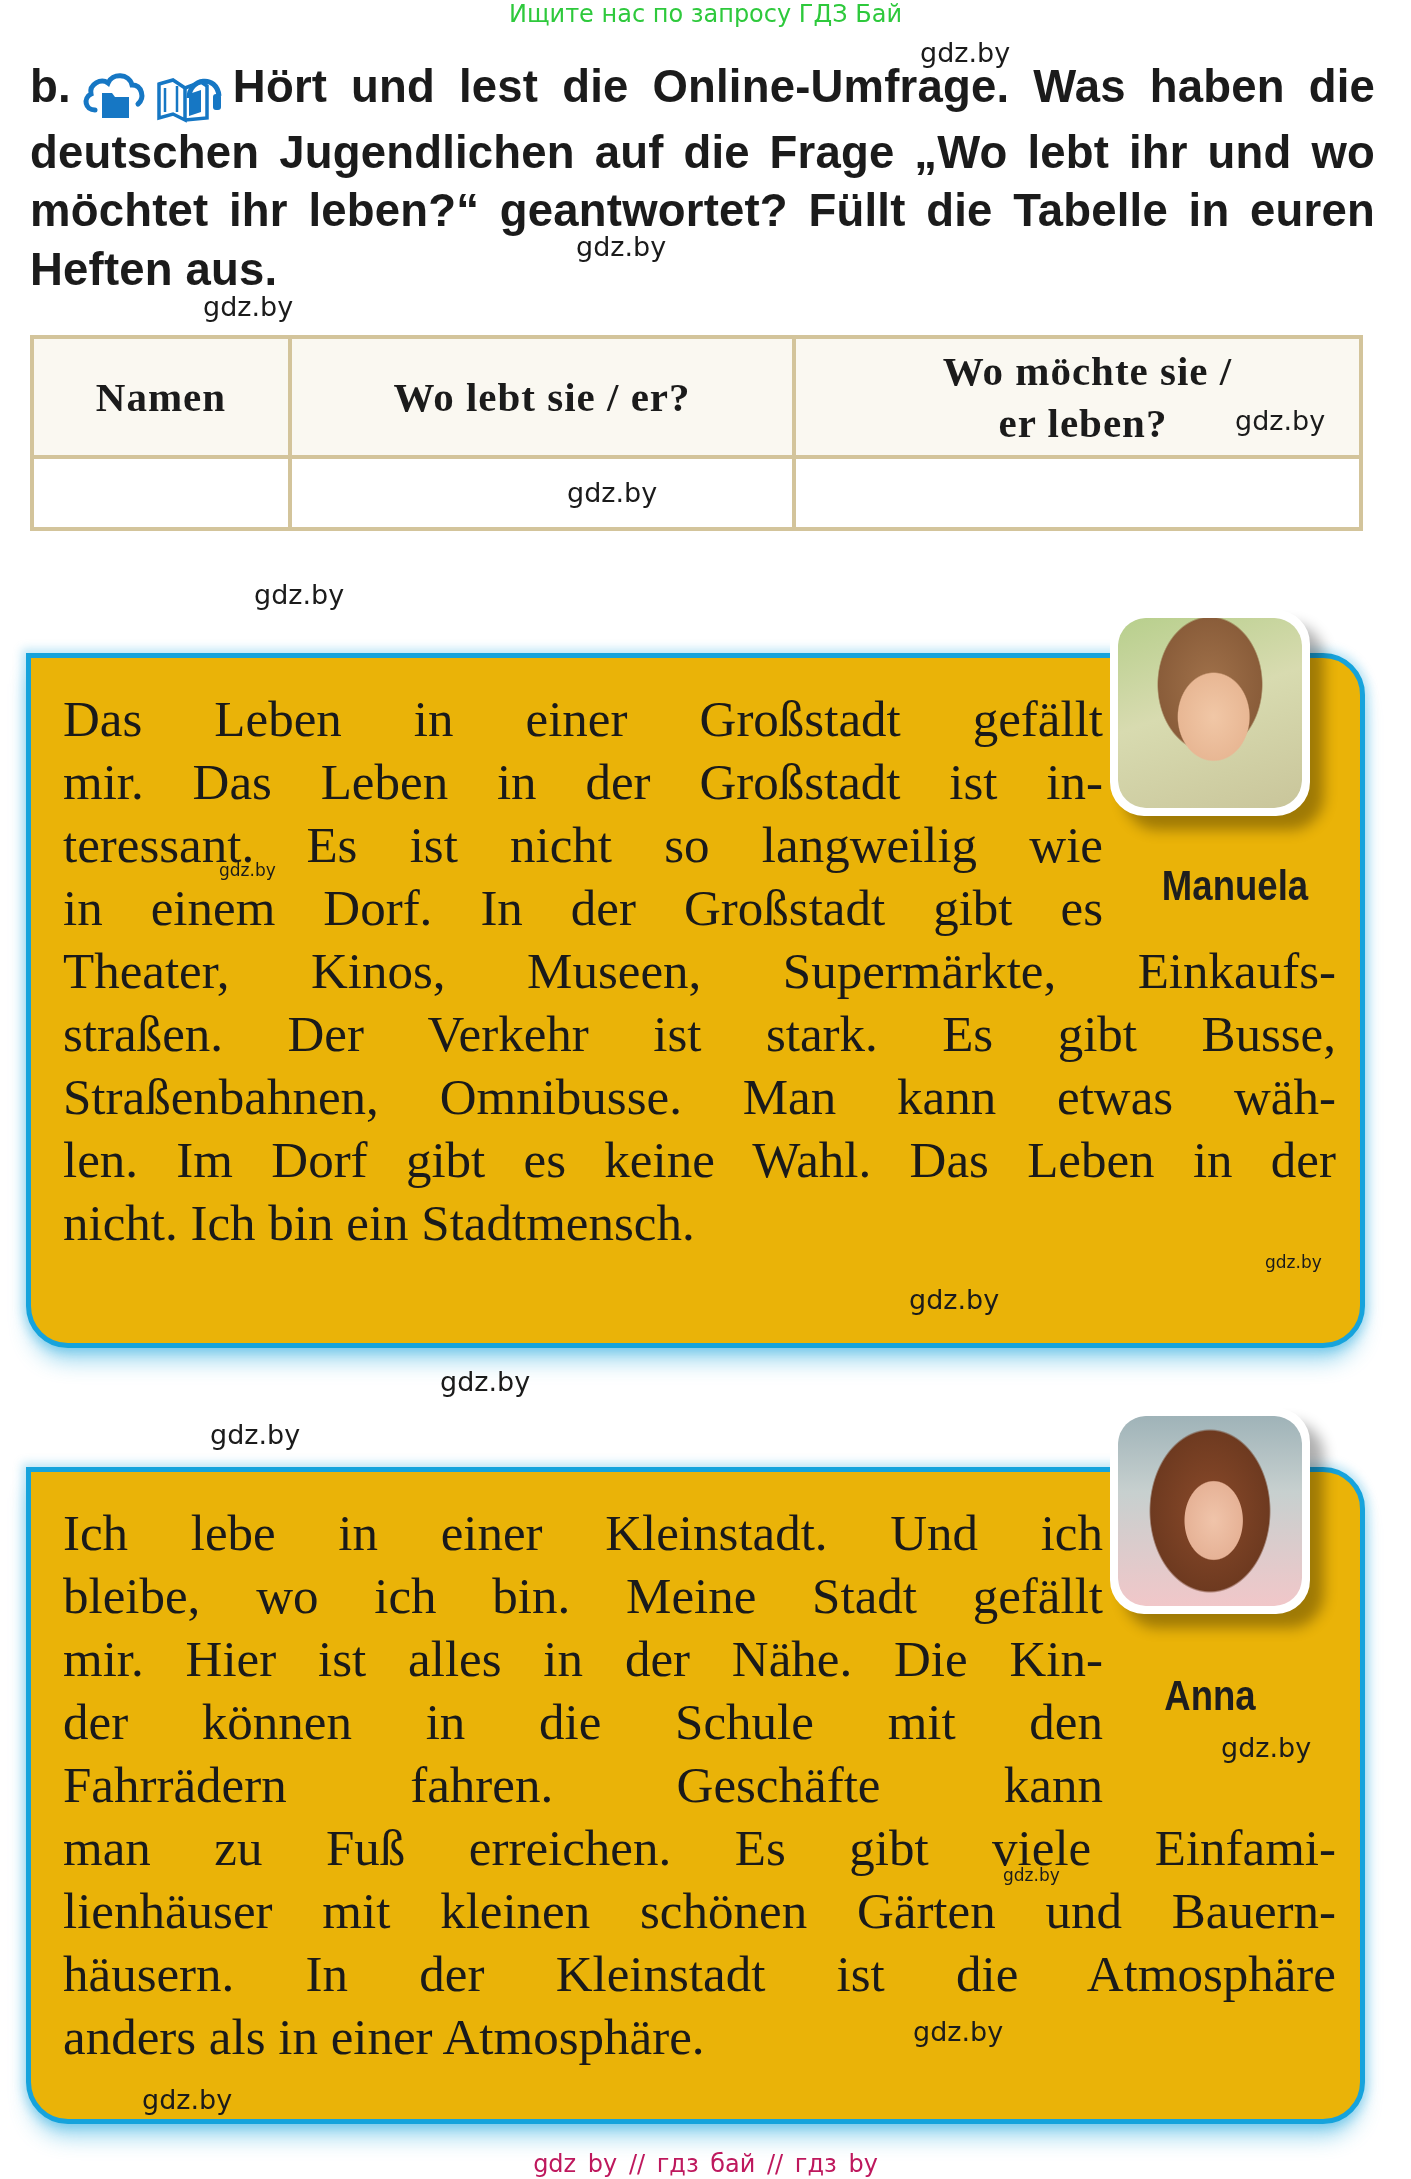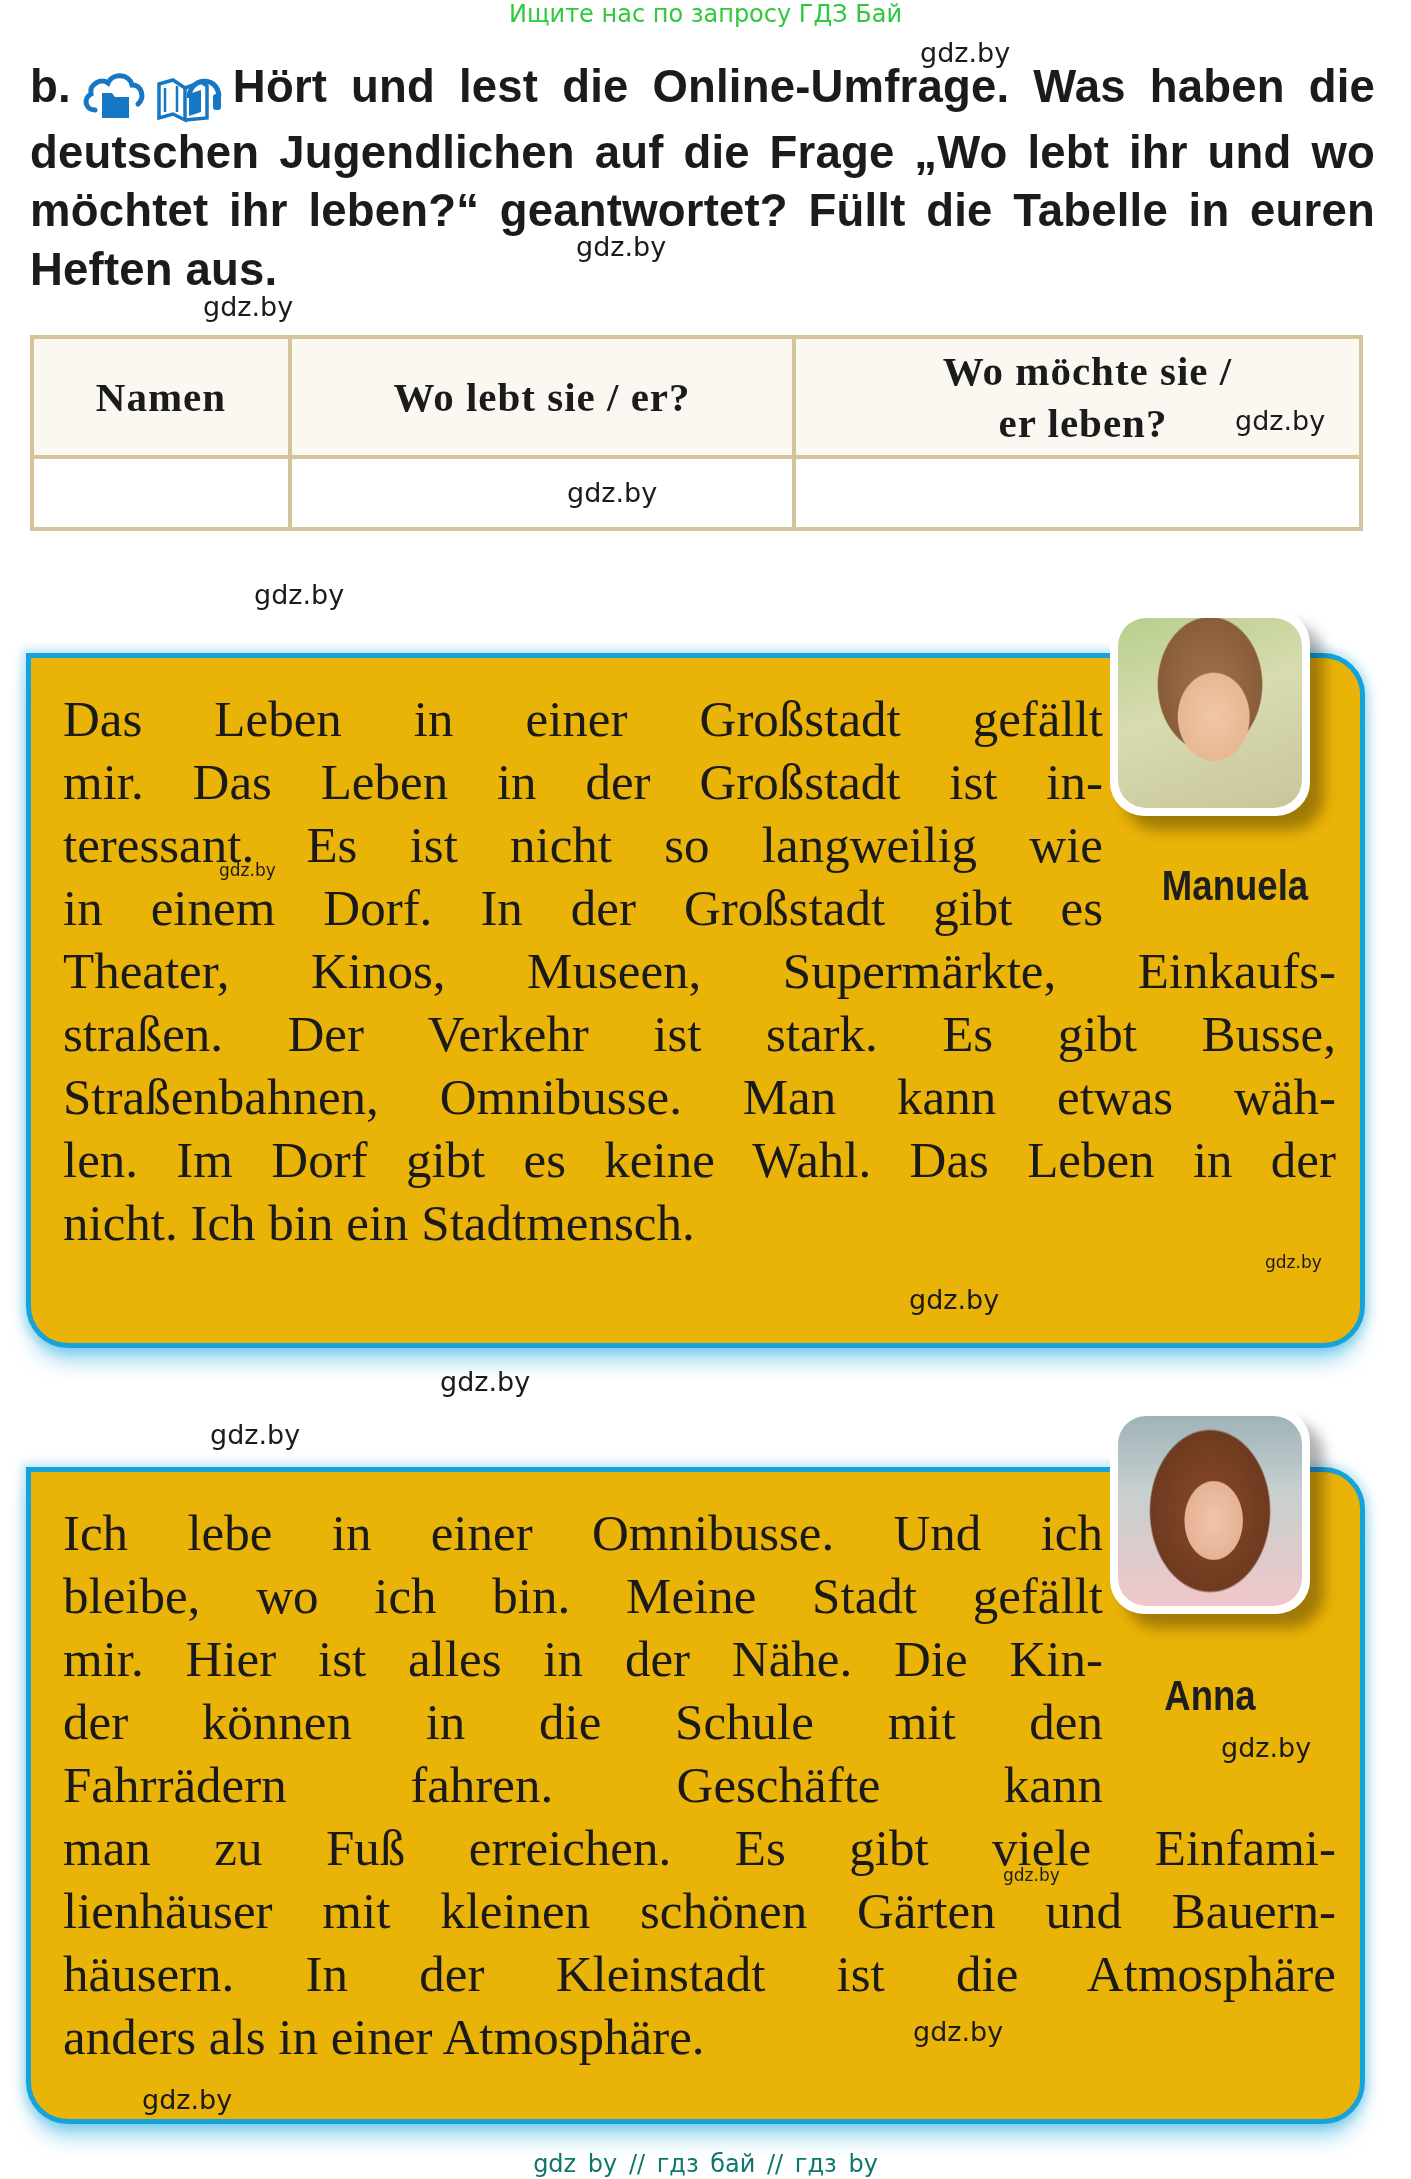--- a/index.html
+++ b/index.html
@@ -26,21 +26,21 @@
   .card { position:absolute; left:26px; width:1339px; border:5px solid #16a3dc; border-radius:0 42px 42px 42px; background:#eab308;
           box-shadow: 0 0 10px 4px rgba(22,163,220,0.28), 0 18px 22px -6px rgba(22,163,220,0.45); box-sizing:border-box; }
   .card .text { position:absolute; left:32px; font-family:"Liberation Serif", serif; font-size:51px; line-height:63px; color:#1a1a1a; }
   .card .text .line { display:block; height:63px; text-align:justify; text-align-last:justify; white-space:nowrap; }
   .card .text .line.last { text-align-last:left; }
   .photo { position:absolute; width:200px; height:206px; border-radius:34px; background:#fff; padding:0; box-sizing:border-box; border:8px solid #fff;
            box-shadow: 14px 14px 14px rgba(0,0,0,0.32); overflow:hidden; }
   .photo .img { width:100%; height:100%; border-radius:28px; }
   .name { font-family:"Liberation Sans", sans-serif; font-weight:bold; font-size:43px; line-height:46px; color:#1e1e1e; text-align:center; width:200px; transform:scaleX(0.85); }
 
-  .footer { left:0; top:2150px; width:1411px; text-align:center; font-size:24px; line-height:28px; color:#0f766e; font-family:"DejaVu Sans", sans-serif; word-spacing:4px; }
+  .footer { left:0; top:2150px; width:1411px; text-align:center; font-size:24px; line-height:28px; color:#be185d; font-family:"DejaVu Sans", sans-serif; word-spacing:4px; }
 </style>
 </head>
 <body>
 
 <div class="abs banner">Ищите нас по запросу ГДЗ Бай</div>
 
 <div class="abs heading">
   <span class="label">b.</span><span class="icons"><span><svg width="66" height="52" viewBox="0 0 66 52">
           <path d="M14 40 C4 40 2 28 10 24 C8 14 20 8 27 13 C31 3 48 3 51 15 C61 15 64 28 57 34" fill="none" stroke="#1677c4" stroke-width="5" stroke-linecap="round"></path>
           <path d="M21 23 h10 l3 4 h14 v21 h-27 z" fill="#1677c4"></path>
@@ -99,21 +99,21 @@
 <div class="abs name" style="left:1135px; top:862px;">Manuela</div>
 <div class="abs wm small" style="left:219px; top:861px;">gdz.by</div>
 <div class="abs wm small" style="left:1265px; top:1253px;">gdz.by</div>
 <div class="abs wm" style="left:909px; top:1285px;">gdz.by</div>
 
 <div class="abs wm" style="left:440px; top:1367px;">gdz.by</div>
 <div class="abs wm" style="left:210px; top:1420px;">gdz.by</div>
 
 <div class="card" style="top:1467px; height:657px;">
   <div class="text" style="top:30px; width:1040px;">
-    <span class="line">Ich lebe in einer Omnibusse. Und ich</span>
+    <span class="line">Ich lebe in einer Kleinstadt. Und ich</span>
     <span class="line">bleibe, wo ich bin. Meine Stadt gefällt</span>
     <span class="line">mir. Hier ist alles in der Nähe. Die Kin-</span>
     <span class="line">der können in die Schule mit den</span>
     <span class="line">Fahrrädern fahren. Geschäfte kann</span>
     <span class="line" style="width:1273px">man zu Fuß erreichen. Es gibt viele Einfami-</span>
     <span class="line" style="width:1273px">lienhäuser mit kleinen schönen Gärten und Bauern-</span>
     <span class="line" style="width:1273px">häusern. In der Kleinstadt ist die Atmosphäre</span>
     <span class="line last">anders als in einer Atmosphäre.</span>
   </div>
 </div>

